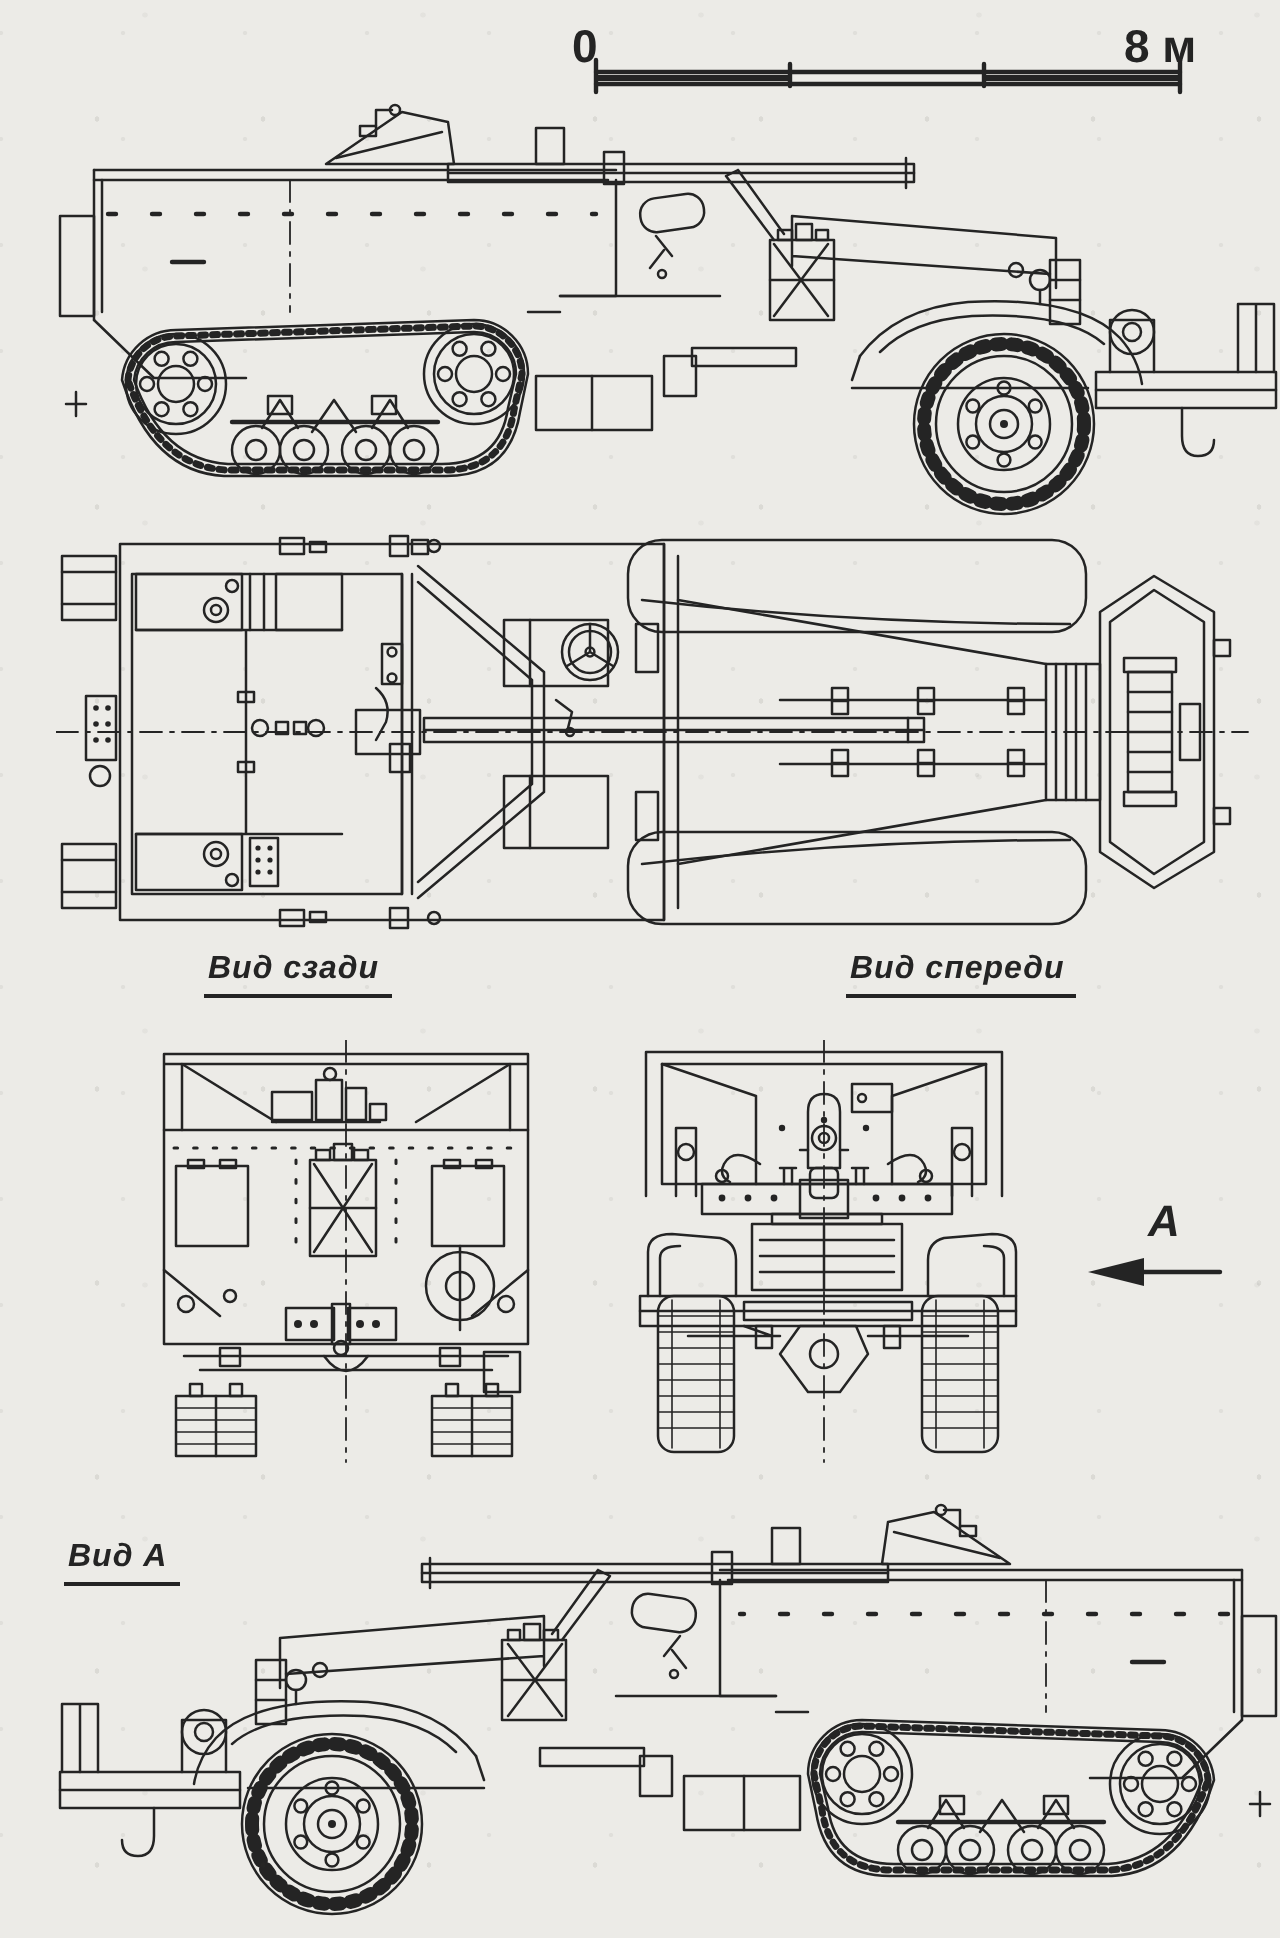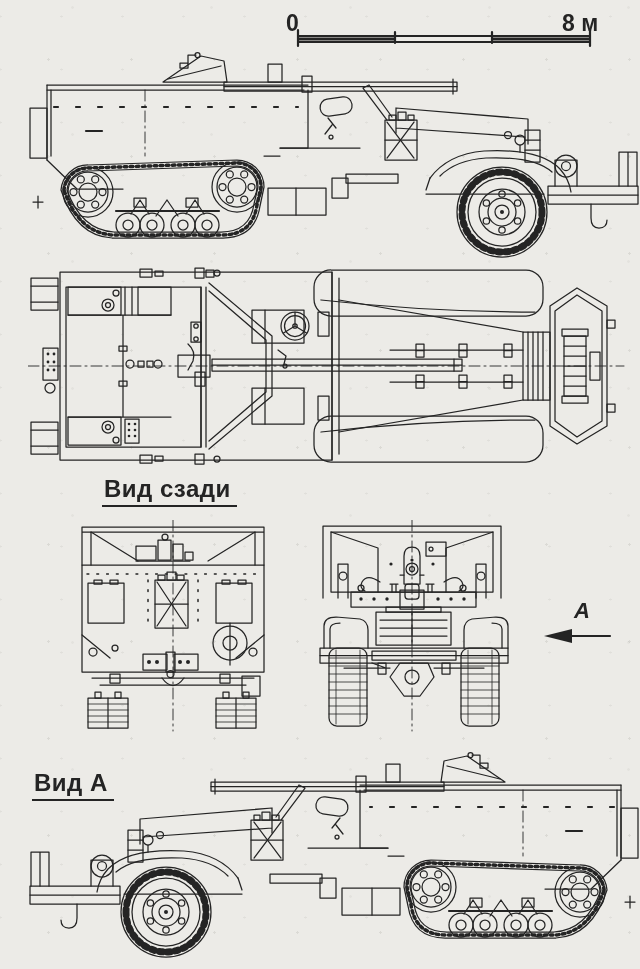--- a/index.html
+++ b/index.html
@@ -7,21 +7,21 @@
   .sheet{position:relative;width:640px;height:969px;background:var(--paper);overflow:hidden;
          font-family:"Liberation Sans",sans-serif}
   .sheet::after{content:"";position:absolute;inset:0;pointer-events:none;opacity:.55;
     background-image:radial-gradient(rgba(60,60,55,.18) 1px,transparent 1.3px),
                      radial-gradient(rgba(60,60,55,.12) 1px,transparent 1.3px),
                      radial-gradient(rgba(60,60,55,.09) 1.2px,transparent 1.6px);
     background-size:83px 97px,61px 53px,139px 127px;
     background-position:7px 11px,31px 43px,3px 71px}
   .v{position:absolute}
   .num{position:absolute;color:var(--ink);font-weight:bold;font-size:23px;line-height:1}
-  .lbl{position:absolute;color:var(--ink);font-weight:bold;font-size:24px;
+  .lbl{position:absolute;color:var(--ink);font-style:italic;font-weight:bold;font-size:16px;
        line-height:1;letter-spacing:.5px;border-bottom:2px solid var(--ink);padding:0 6px 4px 2px}
   .albl{position:absolute;color:var(--ink);font-style:italic;font-weight:bold;font-size:22px;line-height:1}
   .s *{stroke:var(--ink);fill:none;stroke-width:1.25;stroke-linecap:round;stroke-linejoin:round}
   .s .f{fill:var(--ink);stroke:none}
   .s .thk{stroke-width:2.2}
   .s .thin{stroke-width:.8}
   .s .dd{stroke-width:.9;stroke-dasharray:11 4 2 4}
   .s .rv{stroke-width:2.2;stroke-dasharray:4 18}
   .s .dt{stroke-width:1.5;stroke-dasharray:1.8 8}
   .s .lk{stroke-width:3.5;stroke-dasharray:2.5 3.5}
@@ -274,20 +274,21 @@
         <rect x="534" y="63" width="26" height="7"></rect>
           <rect x="534" y="130" width="26" height="7"></rect>
         <rect x="562" y="86" width="10" height="28"></rect>
         <rect x="579" y="54" width="8" height="8"></rect>
           <rect x="579" y="138" width="8" height="8"></rect>
       </g>
     </g>
   </svg>
 
   <span class="lbl" style="left:102px;top:477px">Вид сзади</span>
+  <span class="lbl" style="left:423px;top:477px">Вид спереди</span>
 
   <svg class="v" style="left:70px;top:520px" width="200" height="212" viewBox="0 0 200 212">
     <g class="s">
       <path class="dd" d="M103,0 V211"></path>
       <g>
         <path d="M12,7 H194 M12,12 H194 M12,7 V45 M21,12 V45 M194,7 V45 M185,12 V45"></path>
         <path d="M21,12 L68,41 M185,12 L138,41"></path>
         <rect x="66" y="26" width="20" height="14"></rect>
           <rect x="88" y="20" width="13" height="20"></rect>
         <rect x="103" y="24" width="10" height="16"></rect>

